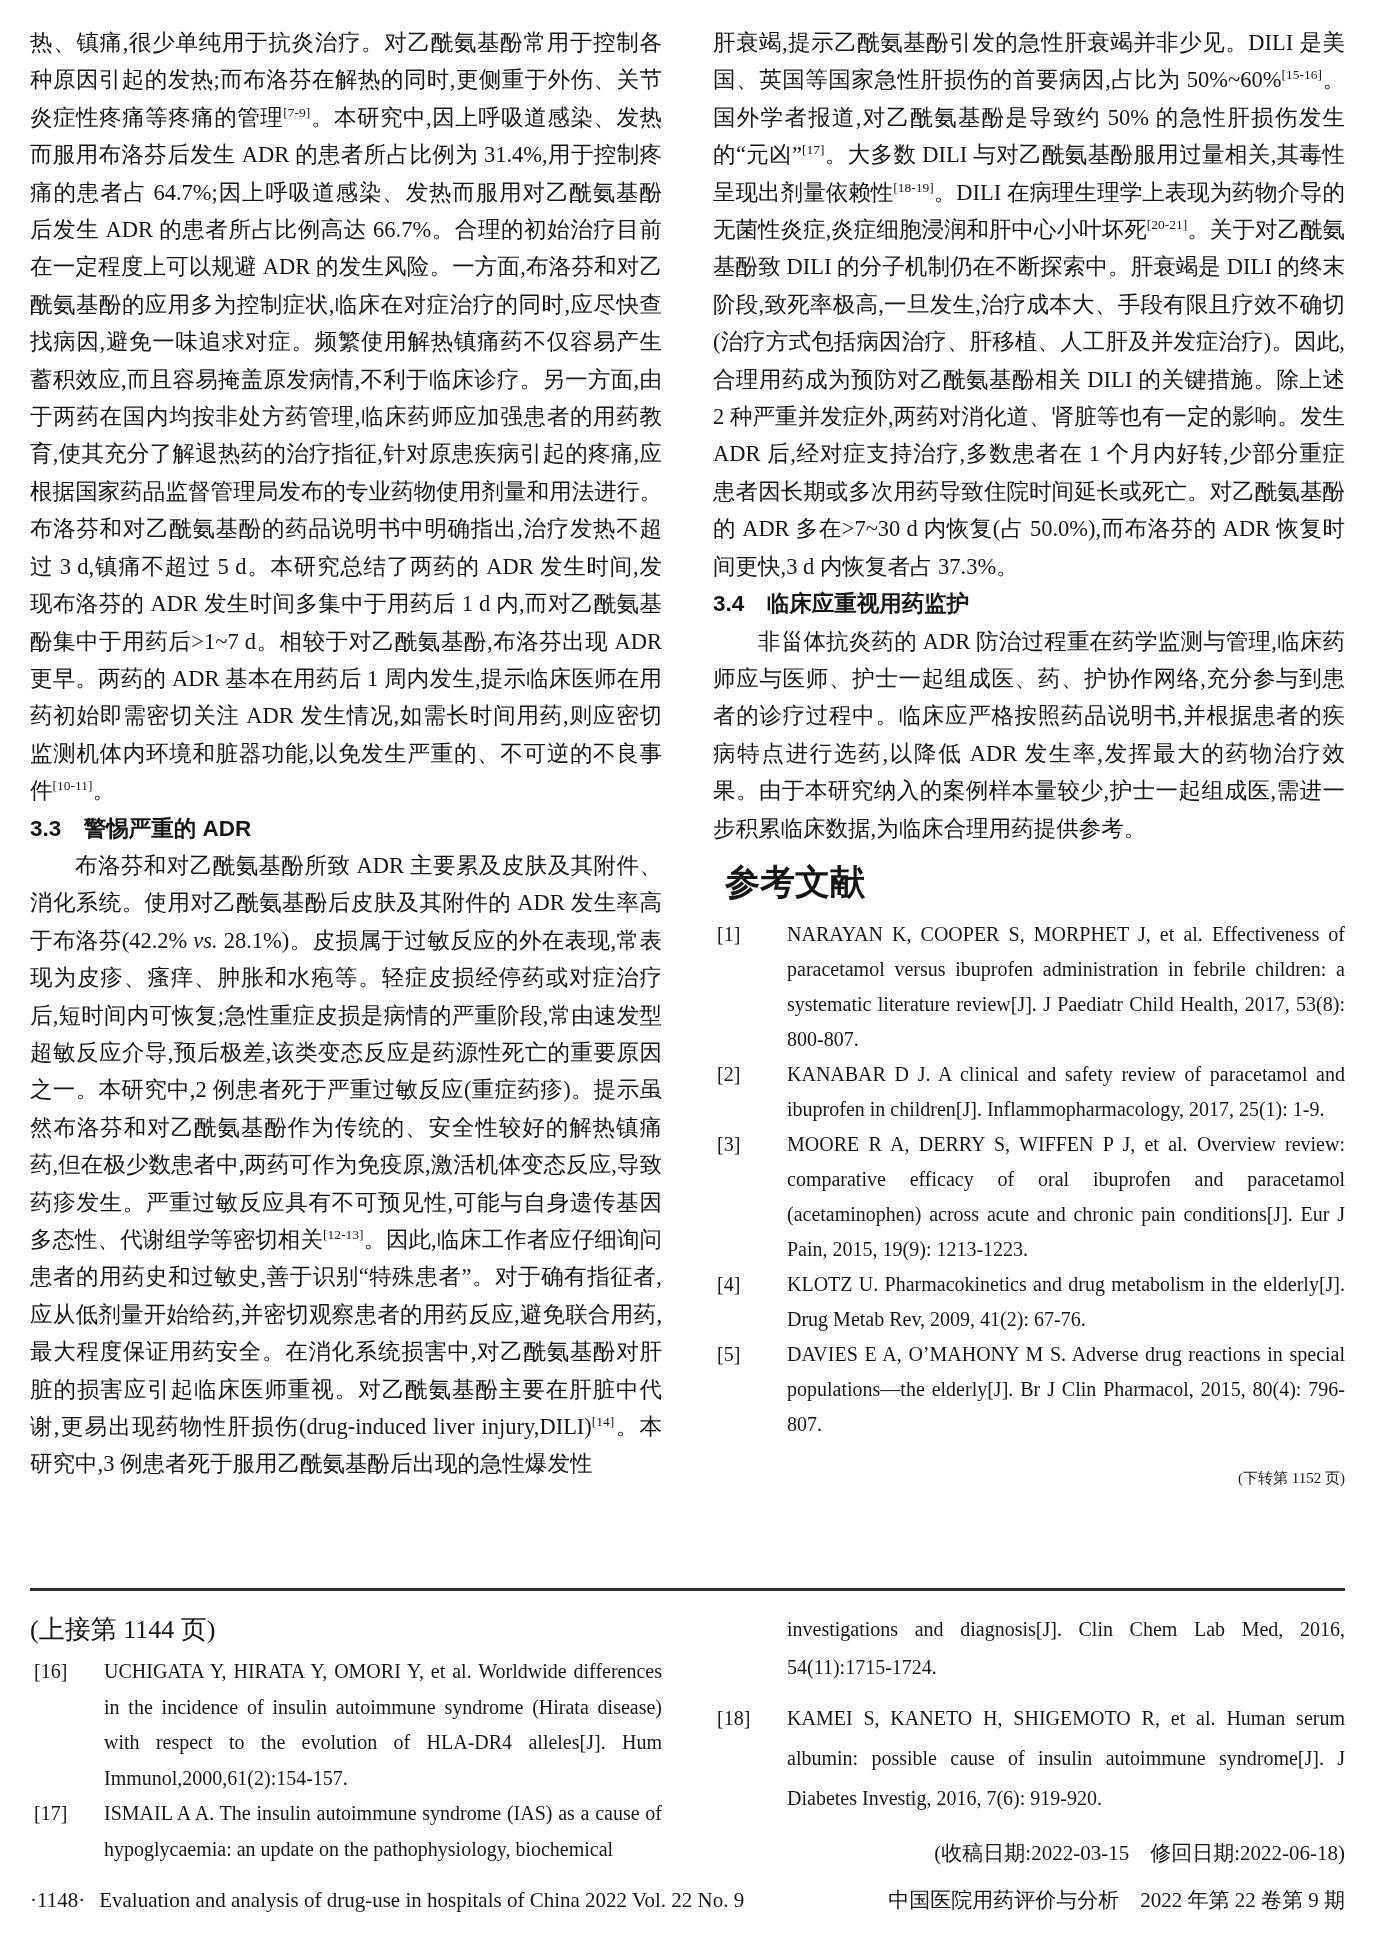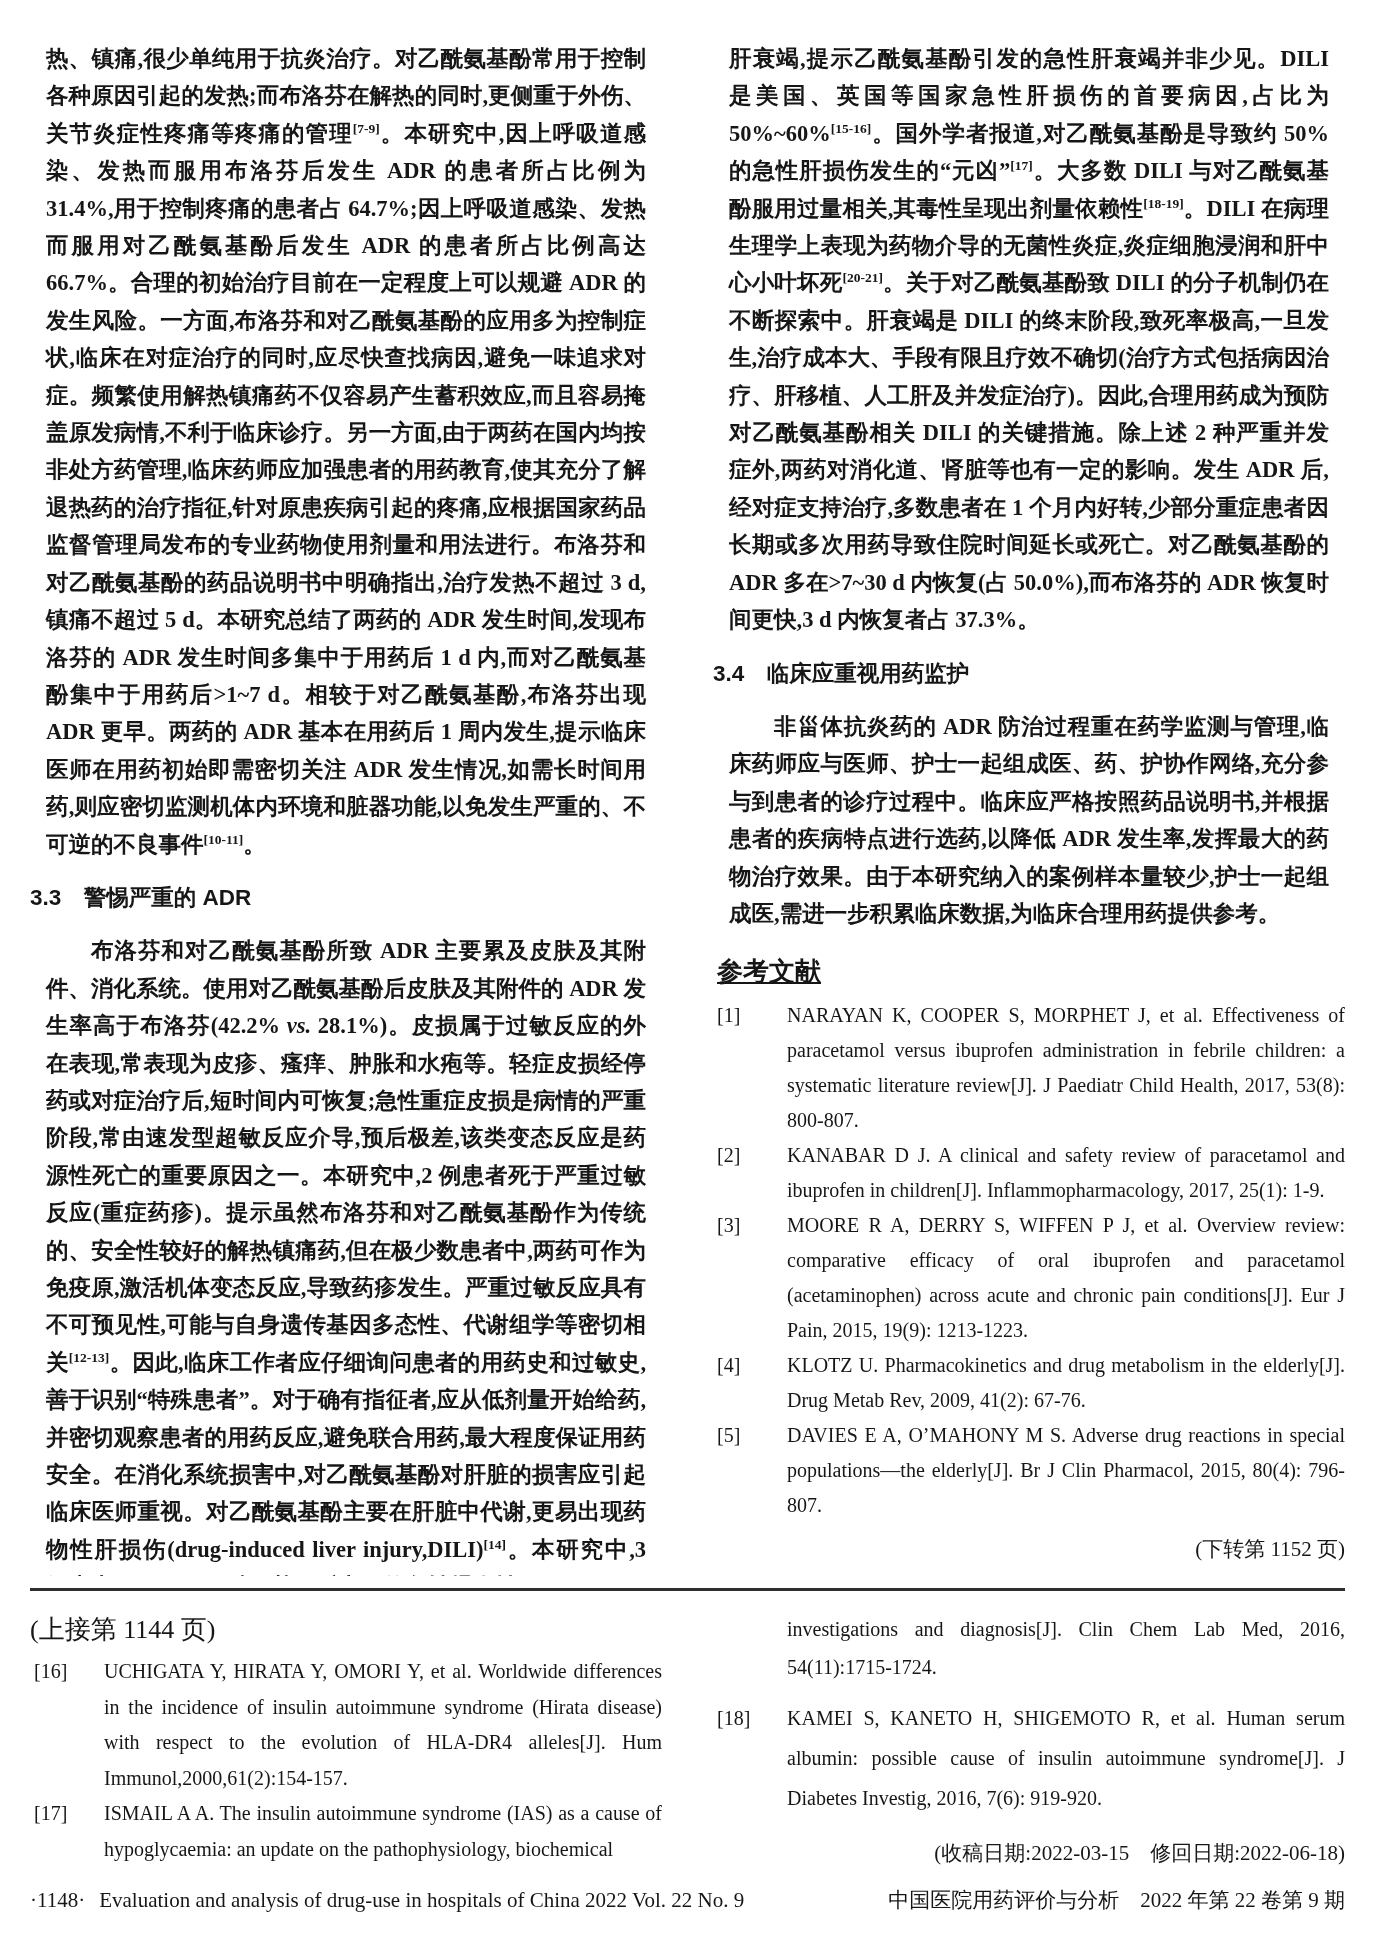--- a/index.html
+++ b/index.html
@@ -12,40 +12,40 @@
   .page {
     position:relative; width:1375px; height:1940px;
     background:#ffffff; overflow:hidden;
   }
   .main-columns {
     position:absolute; top:24px; left:30px; width:1315px; height:1552px;
     display:flex; gap:51px; overflow:hidden;
   }
   .col { width:632px; }
   .para {
-    margin:16px; font-size:22.5px; line-height:37.4px;
-    text-align:justify; text-justify:inter-ideograph;font-weight:bold;
+    margin:0; font-size:22.5px; line-height:37.4px;
+    text-align:justify; text-justify:inter-ideograph;
   }
   .para.indent { text-indent:2em; }
   sup { font-size:0.60em; line-height:0; vertical-align:super; }
   .sec-heading {
     margin:0; font-family:"Liberation Sans","DejaVu Sans",sans-serif;
     font-size:22.5px; line-height:37.4px; font-weight:bold;
   }
   .ref-heading {
-    margin:4px; font-family:"Liberation Sans","DejaVu Sans",sans-serif;
-    font-size:26px; line-height:46px; font-weight:bold;text-decoration:underline;
+    margin:12px; font-family:"Liberation Sans","DejaVu Sans",sans-serif;
+    font-size:35px; line-height:46px; font-weight:bold;
   }
   .ref-item {
     position:relative; padding-left:74px;
     font-size:20px; line-height:35px; text-align:justify;
   }
   .ref-num { position:absolute; left:4px; top:0; }
   .note-right {
-    text-align:right; font-size:21px; line-height:37px; margin-top:8px;
+    text-align:right; font-size:15px; line-height:37px; margin-top:18px;
   }
   .separator {
     position:absolute; top:1588px; left:30px; width:1315px;
     border-top:3px solid #2e2e2e;
   }
   .bottom-columns {
     position:absolute; top:1610px; left:30px; width:1315px;
     display:flex; gap:51px;
   }
   .cont-note { font-size:26px; line-height:40px; margin-bottom:4px; }

